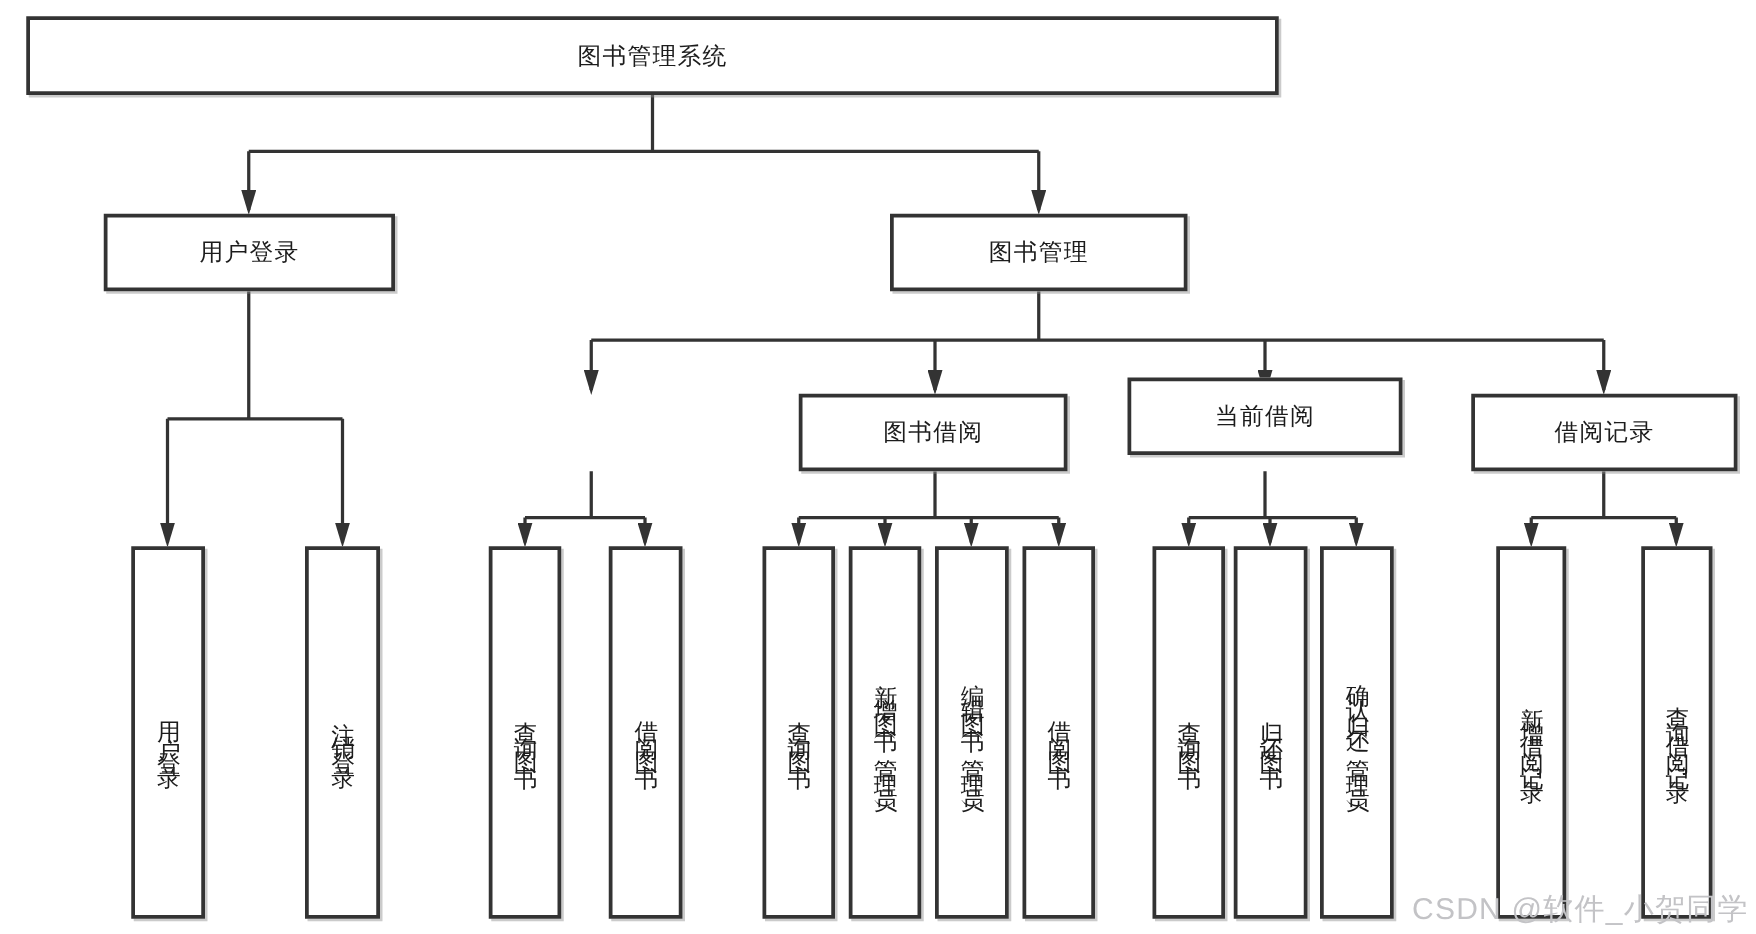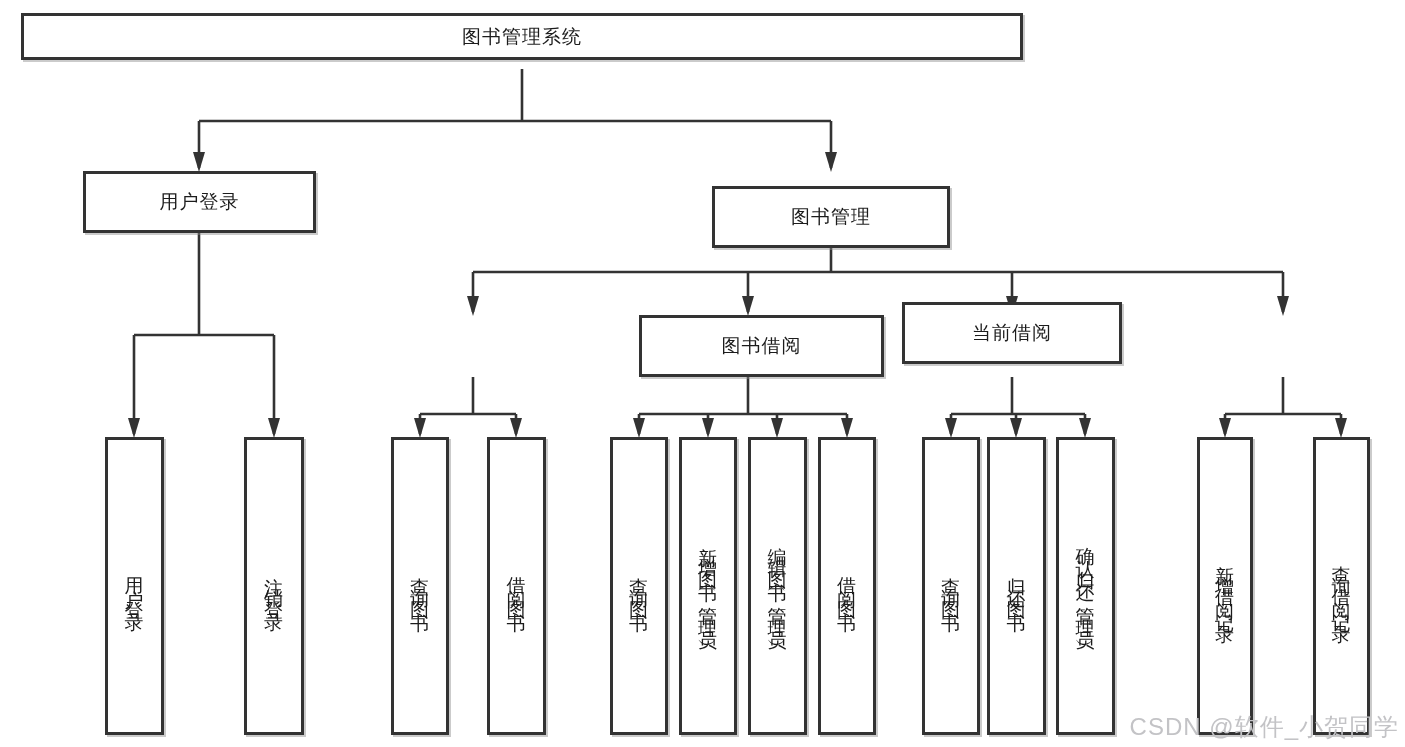--- a/index.html
+++ b/index.html
@@ -41,21 +41,21 @@
     justify-content: center;
     color: #1c1c1c;
   }
   .h-box {
     font-size: 19px;
     letter-spacing: 1px;
     white-space: nowrap;
   }
   .root-box {
     left: 21px; top: 13px;
-    width: 1002px; height: 47px;
+    width: 1002px; height: 63px;
   }
   .lvl-box {
     height: 62px;
   }
   .v-box {
     top: 437px;
     height: 298px;
   }
   .vtext {
     writing-mode: vertical-rl;
@@ -123,29 +123,32 @@
     <path marker-end="url(#arrow)" d="M1341,414 V434"></path>
   </svg>
 
   <div class="box h-box root-box">
     <span>图书管理系统</span>
   </div>
 
   <div class="box h-box lvl-box" style="left:83px; top:171px; width:233px;">
     <span>用户登录</span>
   </div>
-  <div class="box h-box lvl-box" style="left:712px; top:171px; width:238px;margin-top:15px;">
+  <div class="box h-box lvl-box" style="left:712px; top:171px; width:238px;">
     <span>图书管理</span>
   </div>
 
-  <div class="box h-box lvl-box" style="left:639px; top:315px; width:245px;justify-content:center;">
+  <div class="box h-box lvl-box" style="left:639px; top:315px; width:215px;justify-content:center;">
     <span>图书借阅</span>
   </div>
   <div class="box h-box lvl-box" style="left:902px; top:302px; width:220px;">
     <span>当前借阅</span>
+  </div>
+  <div class="box h-box lvl-box" style="left:1177px; top:315px; width:213px;">
+    <span>借阅记录</span>
   </div>
 
   <div class="box v-box" style="left:105px; width:59px;">
     <span class="vtext">用户登录</span>
   </div>
   <div class="box v-box" style="left:244px; width:60px;">
     <span class="vtext">注销登录</span>
   </div>
 
   <div class="box v-box" style="left:391px; width:58px;">

